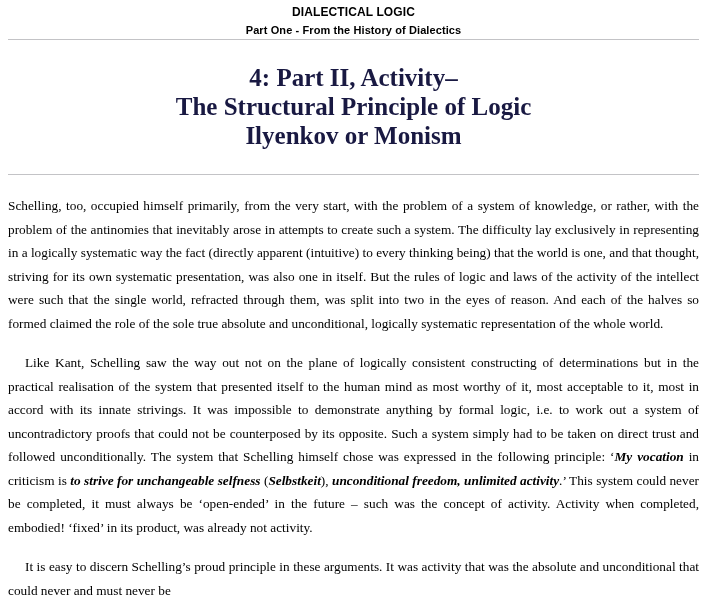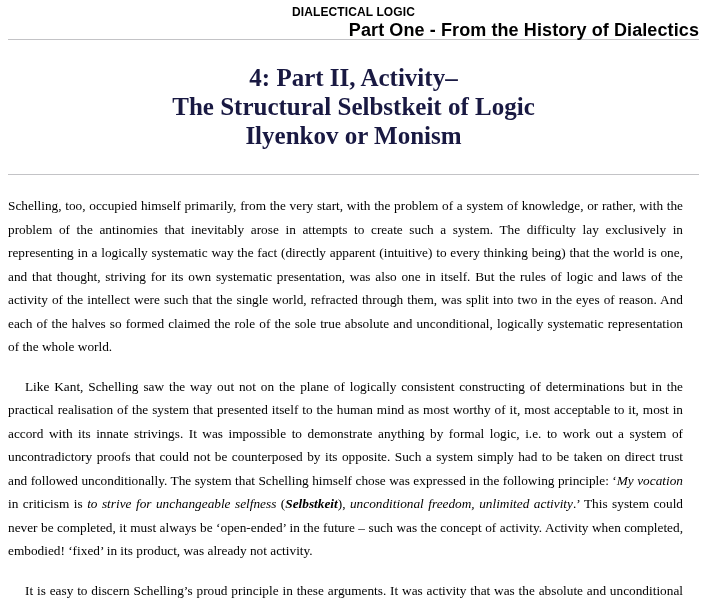--- a/index.html
+++ b/index.html
@@ -30,21 +30,21 @@
     padding-top: 3px;
   }
   .doc-header .hdr-line {
     font-size: 12.5px;
     line-height: 18px;
     letter-spacing: 0.1px;
     color: #000000;
   }
   .doc-header .hdr-author { font-size: 12.5px; }
   .doc-header .hdr-book   { font-size: 12px; }
-  .doc-header .hdr-part   { font-size: 18px; text-align: right; }
+  .doc-header .hdr-part   { font-size: 11px; }
 
   hr.rule {
     border: 0;
     border-top: 1px solid #c3c3c6;
     height: 0;
     margin: 0;
     width: 100%;
   }
   .rule-top { margin-top: 7px; }
   .rule-bottom { margin-top: 0; }
@@ -61,50 +61,50 @@
     padding-top: 23px;
     padding-bottom: 24px;
   }
   .chapter-title .tline { display: block; white-space: nowrap; }
 
   
   .body-copy {
     padding-top: 19px;
   }
   p.para {
-    margin: 0 16px 16px 0;
+    margin: 0 0 16px 0;
     font-size: 13.3px;
     line-height: 23.5px;
     text-align: justify;
     text-indent: 0;
     color: #000000;
     -webkit-hyphens: none;
     hyphens: none;
   }
   p.para.indented { text-indent: 17px; }
   p.para:last-child { margin-bottom: 0; }
 
   em.it { font-style: italic; font-weight: bold; }
-  em.bi { font-style: italic; font-weight: normal; }
+  em.bi { font-style: italic; font-weight: bold; }
 </style>
 </head>
 <body>
 
 <div class="page">
 
   <div class="doc-header">
     <div class="hdr-line hdr-book">DIALECTICAL LOGIC</div>
     <div class="hdr-line hdr-part">Part One - From the History of Dialectics</div>
   </div>
 
   <hr class="rule rule-top">
 
   <h1 class="chapter-title" style="color: rgb(25, 25, 66);">
     <span class="tline">4: Part II, Activity–</span>
-    <span class="tline">The Structural Selbstkeit of Logic</span>
+    <span class="tline">The Structural Principle of Logic</span>
     <span class="tline">Ilyenkov or Monism</span>
   </h1>
 
   <hr class="rule rule-bottom">
 
   <div class="body-copy">
 
     <p class="para"><span>Schelling, too, occupied himself primarily, from the very start, with the problem of a system of knowledge, or rather, with the problem of the antinomies that inevitably arose in attempts to create such a system. The difficulty lay exclusively in representing in a logically systematic way the fact (directly apparent (intuitive) to every thinking being) that the world is one, and that thought, striving for its own systematic presentation, was also one in itself. But the rules of logic and laws of the activity of the intellect were such that the single world, refracted through them, was split into two in the eyes of reason. And each of the halves so formed claimed the role of the sole true absolute and unconditional, logically systematic representation of the whole world.</span></p>
 
     <p class="para indented"><span>Like Kant, Schelling saw the way out not on the plane of logically consistent constructing of determinations but in the practical realisation of the system that presented itself to the human mind as most worthy of it, most acceptable to it, most in accord with its innate strivings. It was impossible to demonstrate anything by formal logic, i.e. to work out a system of uncontradictory proofs that could not be counterposed by its opposite. Such a system simply had to be taken on direct trust and followed unconditionally. The system that Schelling himself chose was expressed in the following principle: ‘</span><em class="bi">My vocation</em><span> in criticism is </span><em class="bi">to strive for unchangeable selfness</em><span> (</span><em class="it">Selbstkeit</em><span>), </span><em class="bi">unconditional freedom, unlimited activity</em><span>.’ This system could never be completed, it must always be ‘open-ended’ in the future – such was the concept of activity. Activity when completed, embodied! ‘fixed’ in its product, was already not activity.</span></p>

